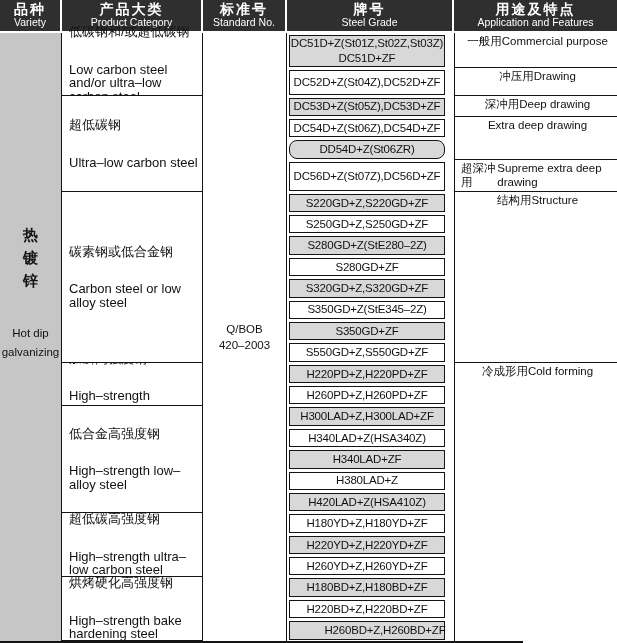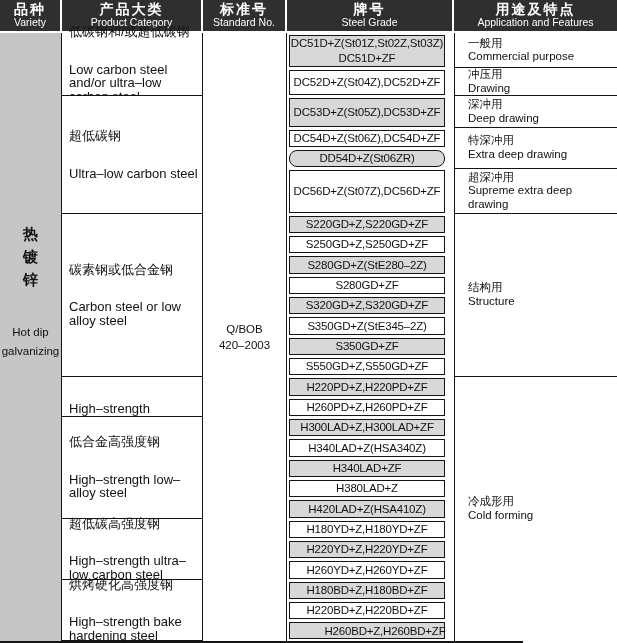--- a/index.html
+++ b/index.html
@@ -76,22 +76,22 @@
     font-size:11.5px;line-height:14.5px;letter-spacing:-0.2px;
     white-space:pre-line;
     background:#fff;
   }
   .g.shaded{background:var(--shaded_row,#d8d8d8);}
   
   .app-cell{
     grid-column:5;
     border-left:1.5px solid var(--border,#111);
     border-bottom:1.5px solid var(--border,#111);
-    display:flex;flex-direction:column;justify-content:center;
-    padding:2px 3px 2px 13px;
+    display:flex;justify-content:center;
+    padding:2px 3px 2px 6px;
     font-size:11.5px;line-height:13.5px;
     background:#fff;
   }
   .app-cell.last{border-bottom:none;}
 </style>
 </head>
 <body>
 
 <div class="tbl" id="tbl">
 
@@ -190,21 +190,20 @@
     </div>
     <div class="app-cell" style="grid-row: 3 / span 1;">
       <div class="zh-line">冲压用</div>
       <div class="en-line">Drawing</div>
     </div>
     <div class="app-cell" style="grid-row: 4 / span 1;">
       <div class="zh-line">深冲用</div>
       <div class="en-line">Deep drawing</div>
     </div>
     <div class="app-cell" style="grid-row: 5 / span 2;">
-      <div class="zh-line">特深冲用</div>
       <div class="en-line">Extra deep drawing</div>
     </div>
     <div class="app-cell" style="grid-row: 7 / span 1;">
       <div class="zh-line">超深冲用</div>
       <div class="en-line">Supreme extra deep drawing</div>
     </div>
     <div class="app-cell" style="grid-row: 8 / span 8;">
       <div class="zh-line">结构用</div>
       <div class="en-line">Structure</div>
     </div>

